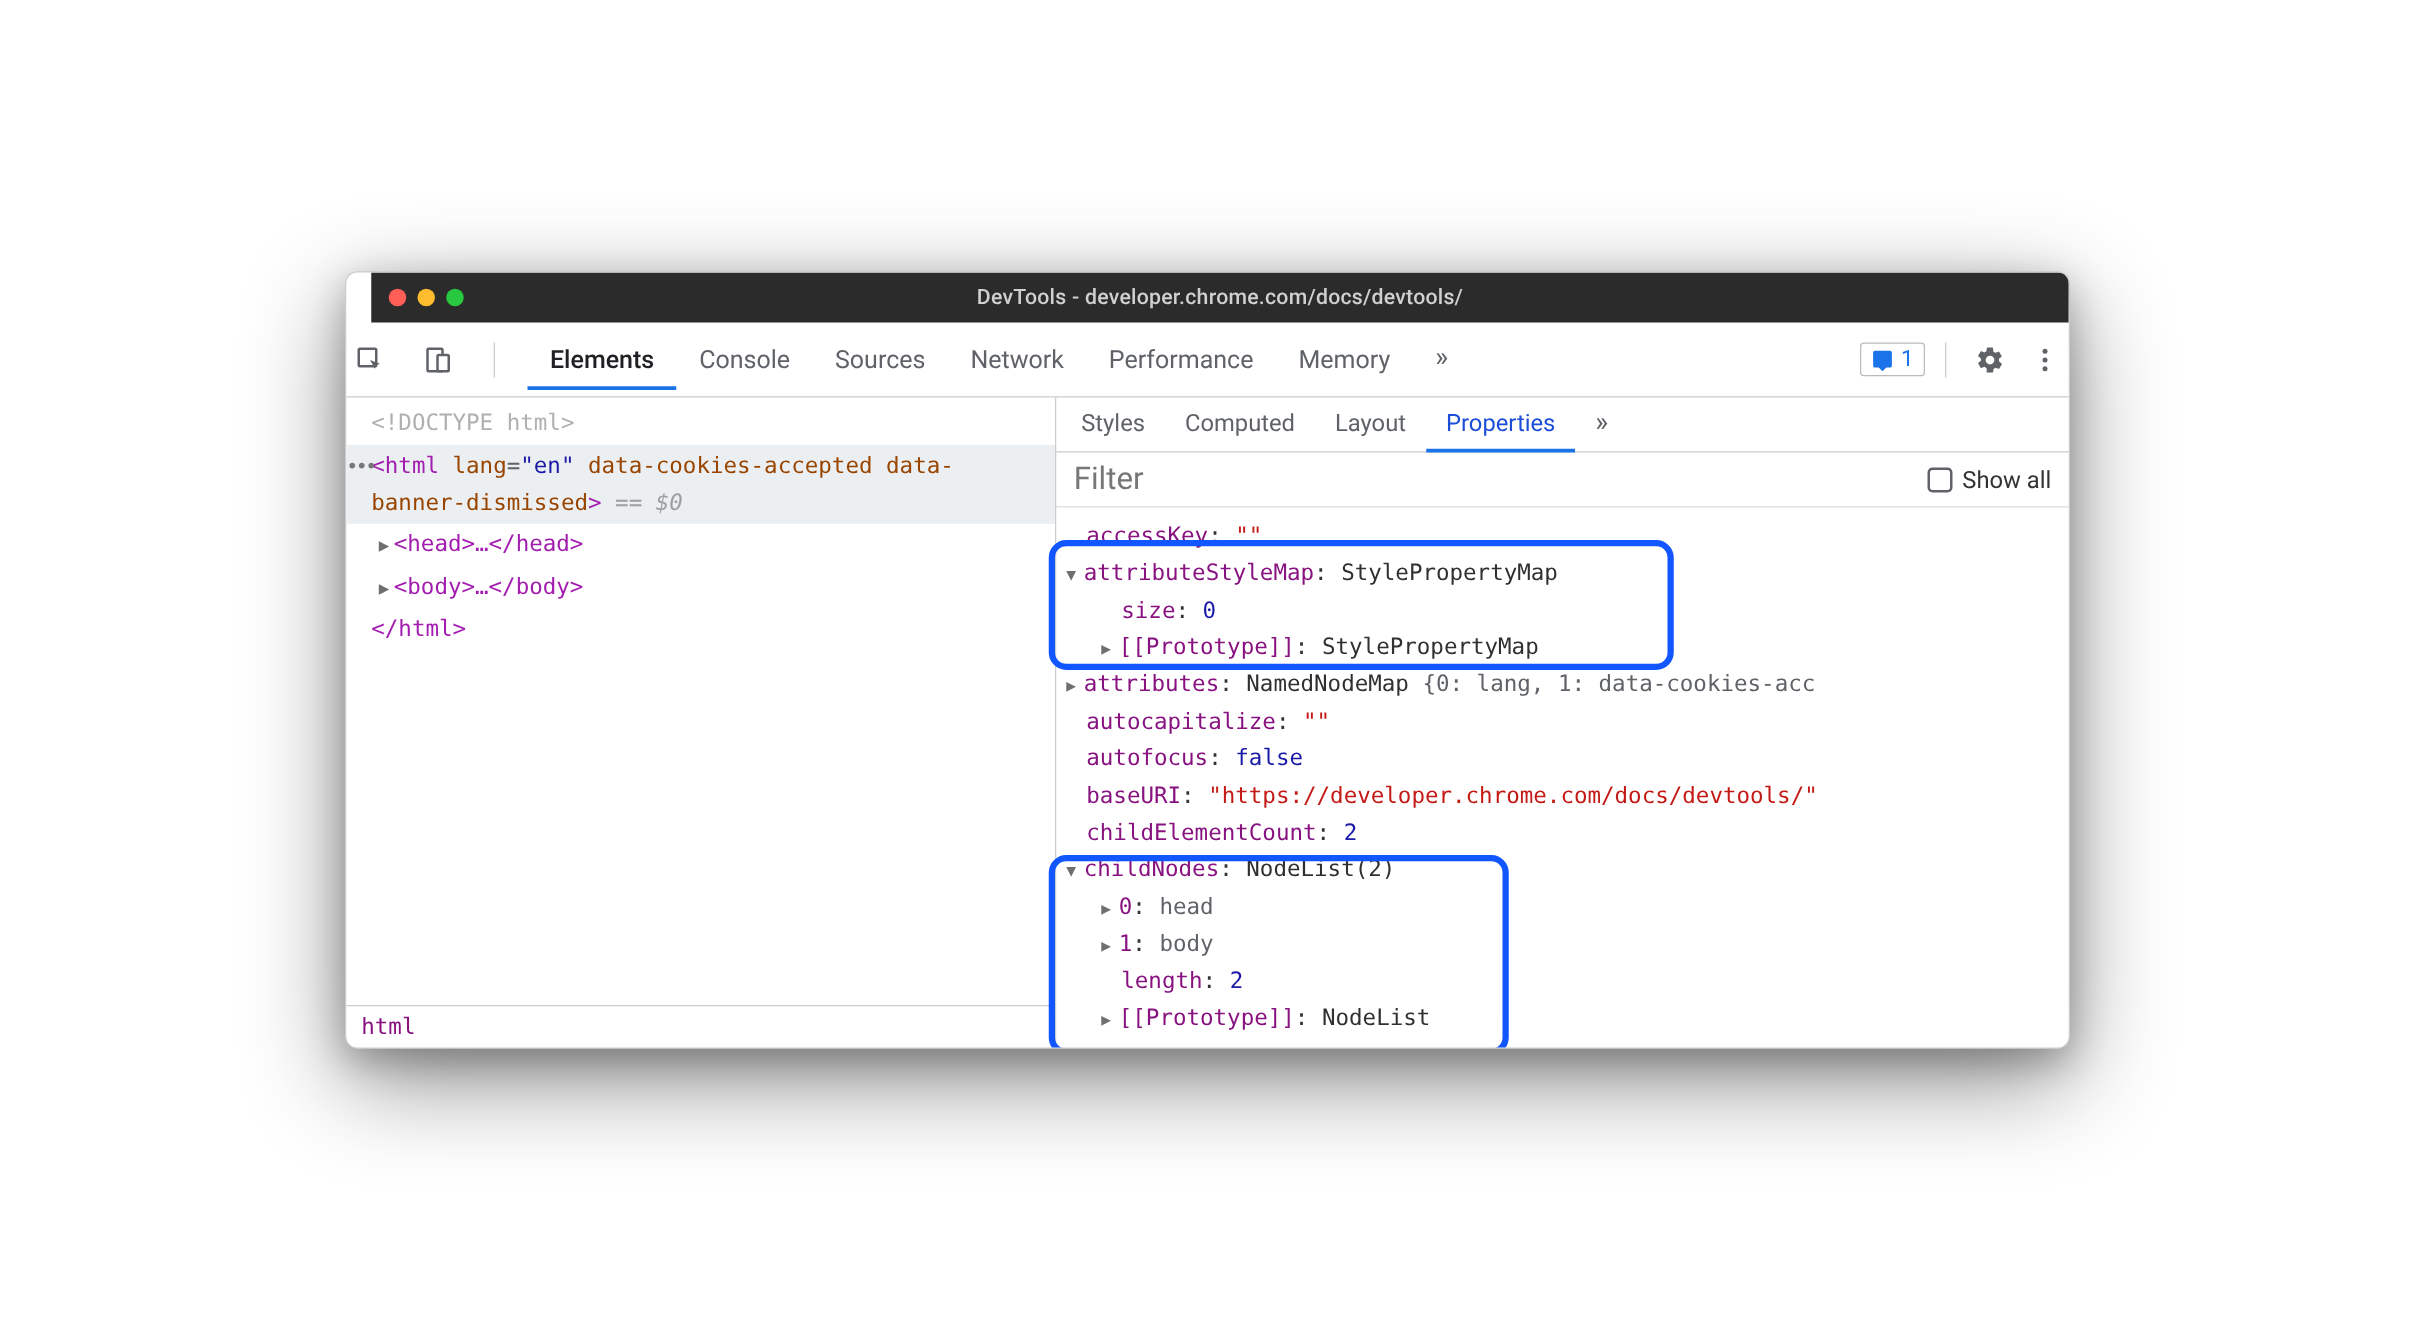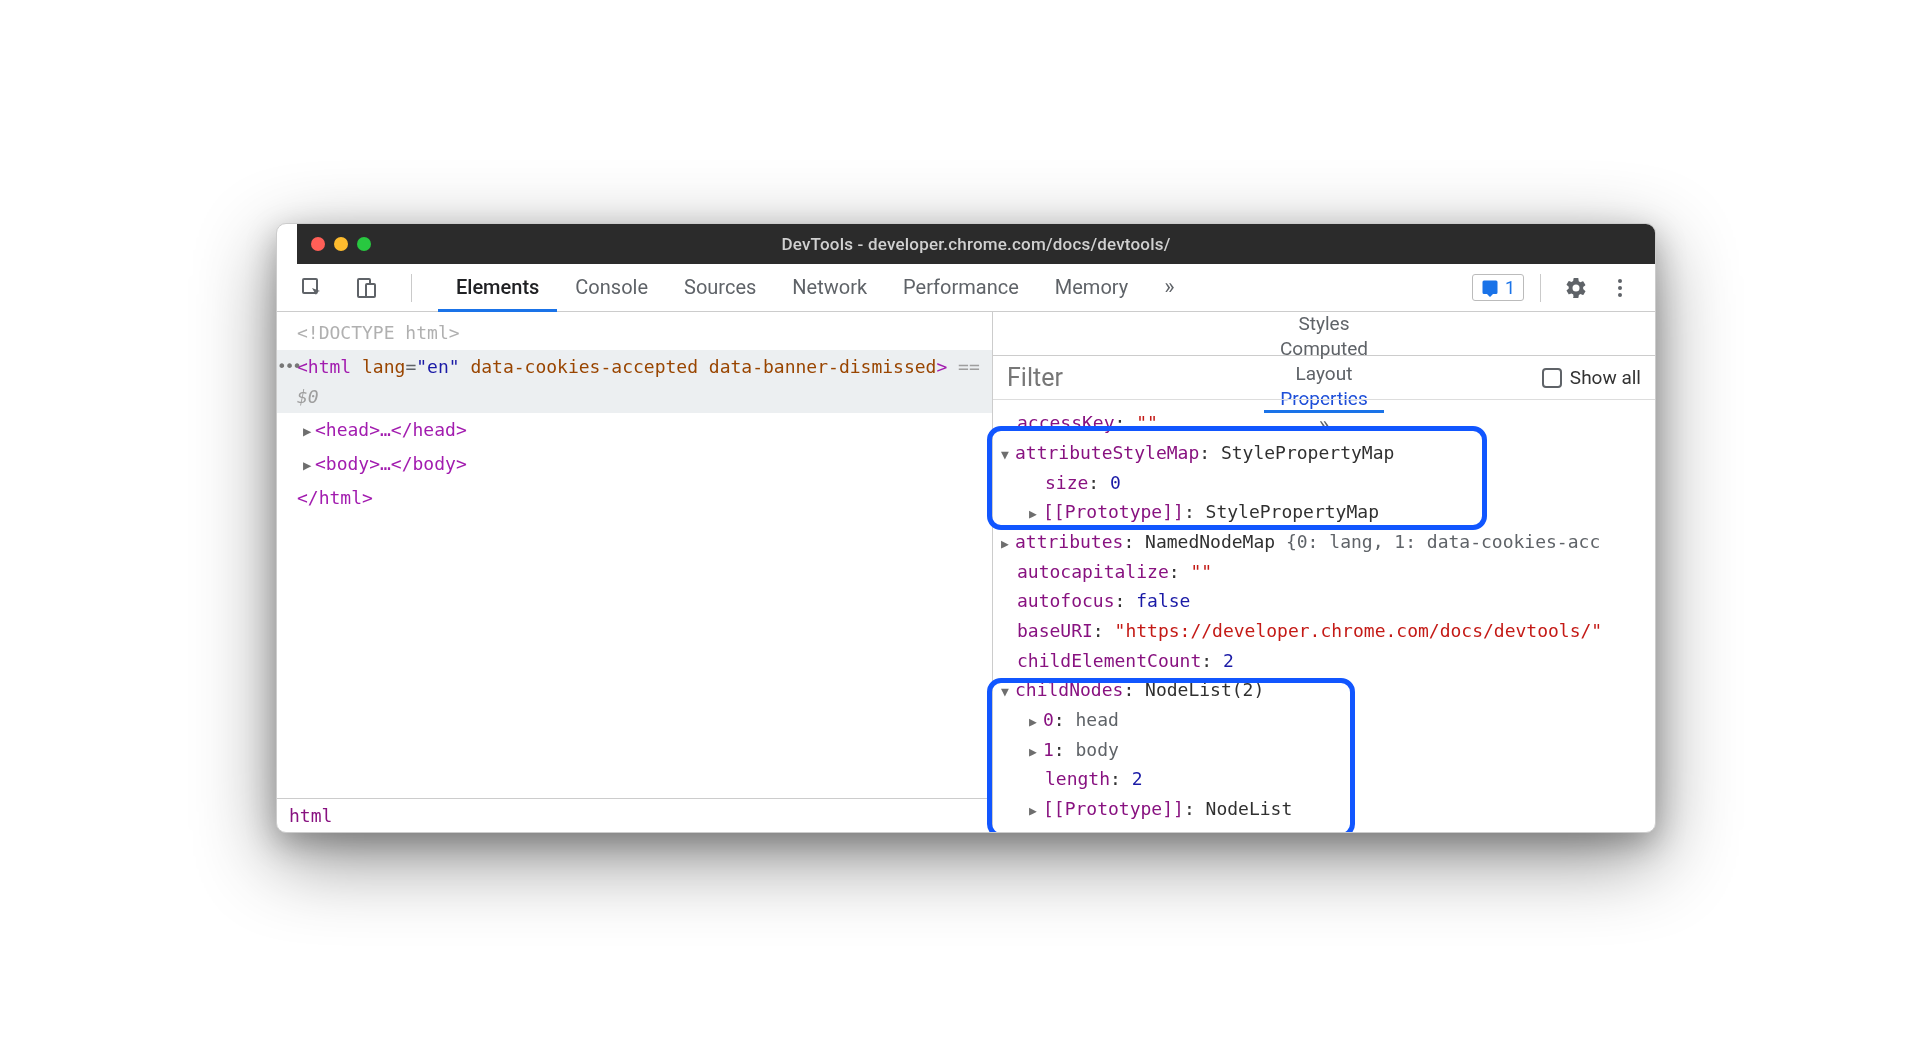--- a/index.html
+++ b/index.html
@@ -35,23 +35,23 @@
   .traffic-lights { display: flex; gap: 9px; }
   .traffic-light { width: 14px; height: 14px; border-radius: 50%; }
   .tl-red { background: #ff5f57; }
   .tl-yellow { background: #febc2e; }
   .tl-green { background: #28c840; }
   .titlebar-title { flex: 1; text-align: center; font-weight: 500; letter-spacing: 0.2px; margin-left:-60px;}
   
   .toolbar {
     display: flex;
     align-items: center;
-    height: 48px;
+    height: 60px;
     border-bottom: 1px solid #ccc;
-    padding: 0 16px;
+    padding: 0 0;
     gap: 16px;
   }
   .tool-icon {
     width: 38px; height: 38px;
     display: flex; align-items: center; justify-content: center;
     color: #5f6368;
     cursor: pointer;
   }
   .tool-divider { width: 1px; height: 28px; background: #cacaca; margin: 0 10px; }
   .tabs { display: flex; gap: 0; flex:1; }
@@ -72,21 +72,21 @@
     border: 1px solid #bbb; border-radius: 3px;
     padding: 2px 8px;
     color: #1a73e8;
     font-size: 18px;
     cursor: pointer;
   }
   .issues-badge svg { fill: #1a73e8; }
   
   .main { display: flex; flex: 1; min-height: 0; }
   .left-pane {
-    width: 716px;
+    width: 568px;
     border-right: 1px solid #ccc;
     display: flex; flex-direction: column;
     font-family: Menlo, Consolas, monospace;
     font-size: 18px;
   }
   .dom-tree { flex: 1; padding: 4px 0 4px 0; overflow: hidden; }
   .dom-line { padding: 2px 8px 2px 20px; white-space: nowrap; line-height: 1.65; }
   .dom-line.selected { background: #eceff1; position: relative; padding-left:20px; padding-right:8px; white-space: normal;}
   .sel-dots { position: absolute; left: 0; top: 4px; color: #777; letter-spacing: -2px; font-size: 16px;}
   .indent { padding-left: 40px; }
@@ -105,21 +105,20 @@
     font-size: 18px;
     color: #881280;
   }
   
   .right-pane { flex: 1; display: flex; flex-direction: column; }
   .sub-tabs {
     display: flex; align-items: center;
     border-bottom: 1px solid #ccc;
     height: 44px;
     padding: 0 4px;
-    flex-direction: column;
   }
   .sub-tab {
     padding: 0 16px; height: 44px;
     display: flex; align-items: center;
     font-size: 19px; color: #5f6368;
     cursor: pointer;
     border-bottom: 3px solid transparent;
     margin-bottom:-1px;
   }
   .sub-tab.active { color: #1d4ed8; border-bottom-color: #1a73e8; }

